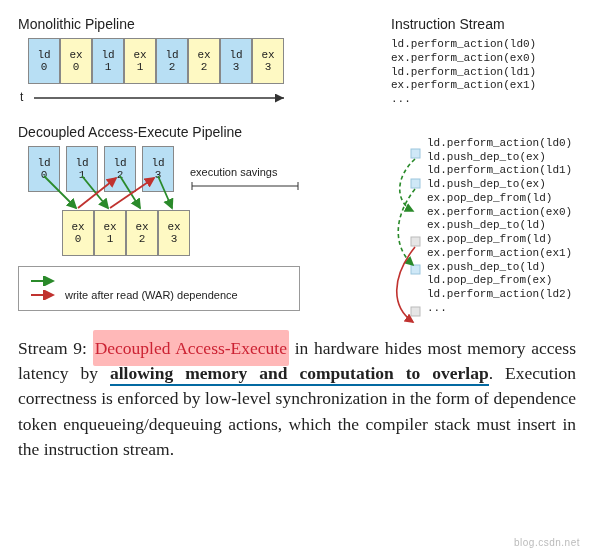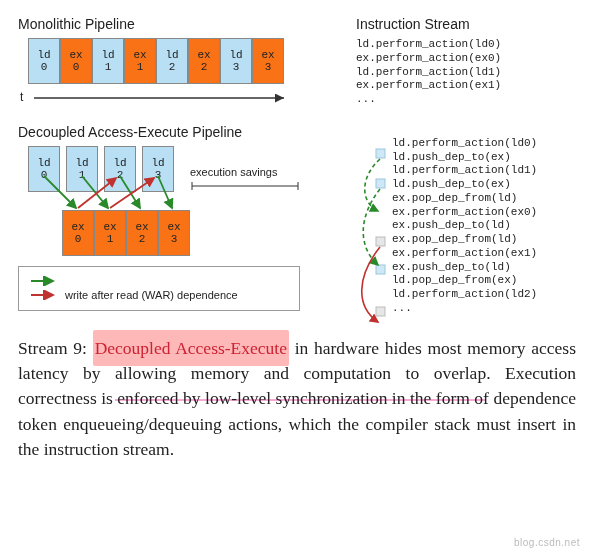--- a/index.html
+++ b/index.html
@@ -9,42 +9,42 @@
     color: #222;
     width: 594px;
     box-sizing: border-box;
     background: #fff;
   }
   .top {
     display: flex;
     gap: 18px;
   }
   .left-col { width: 320px; }
-  .right-col { flex: 1; }
+  .right-col { flex: 1; margin-left: 35px; }
   .sec-title {
     font-family: Arial, sans-serif;
     font-size: 14px;
     margin: 4px 0 6px 0;
   }
   .cells {
     display: flex;
     margin-left: 10px;
   }
   .cell {
     width: 32px;
     border: 1px solid #888;
     text-align: center;
     font-family: "Courier New", monospace;
     font-size: 11px;
     padding: 10px 0;
     line-height: 1.1;
     box-sizing: border-box;
   }
   .cell-blue { background: #b8dff4; }
-  .cell-gray { background: #f97316; }
+  .cell-gray { background: #fef9c3; }
   .cell .op { display:block; }
   .cell .idx { display:block; }
   .timeline {
     margin: 6px 0 2px 8px;
     height: 16px;
     position: relative;
   }
   .timeline svg { width: 270px; height: 16px; }
   .code {
     font-family: "Courier New", monospace;
@@ -98,22 +98,23 @@
     line-height: 1.45;
     text-align: justify;
   }
   .hl {
     background: #ffb8b8;
     color: #c23;
     padding: 8px 2px;
     border-radius: 2px;
   }
   .ul-red {
-    border-bottom: 2px solid #f9a8d4;
-    padding-bottom: 16px;
+    border-bottom: 2px solid #0369a1;
+    padding-bottom: 1px;
+    font-weight: bold;
   }
   .wm {
     position: fixed;
     right: 14px;
     bottom: 8px;
     font-size: 10px;
     color: #bbb;
     font-family: Arial, sans-serif;
     letter-spacing: 0.5px;
   }

